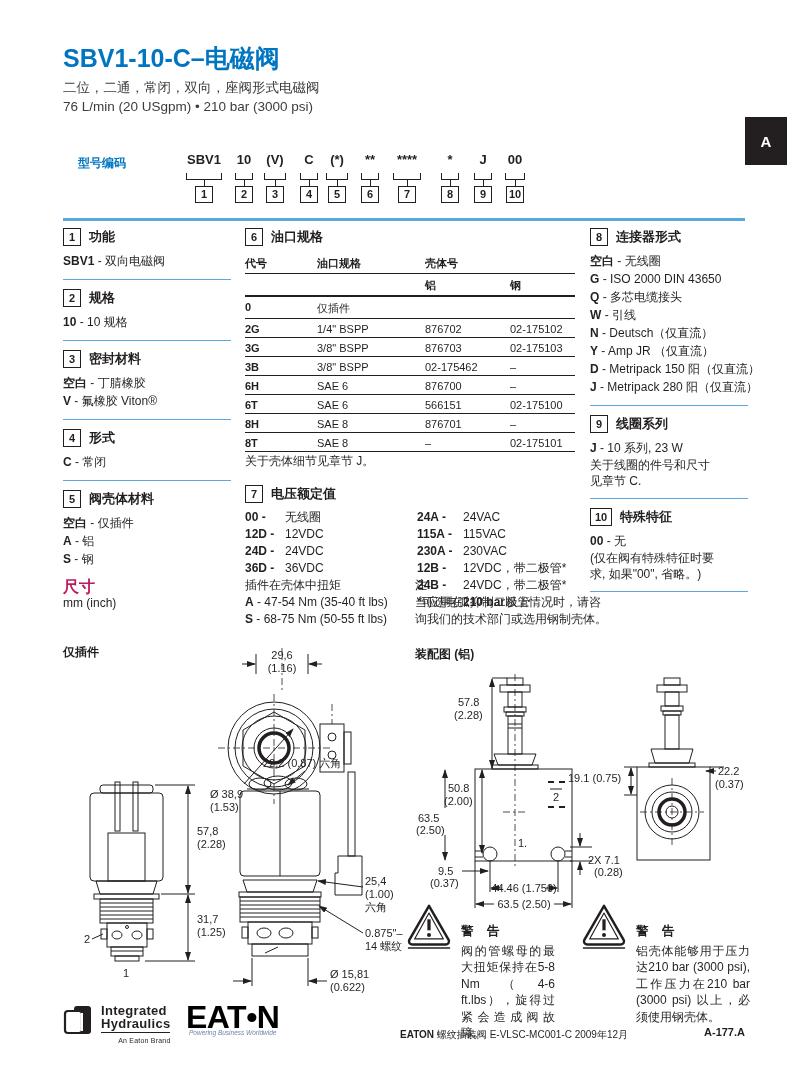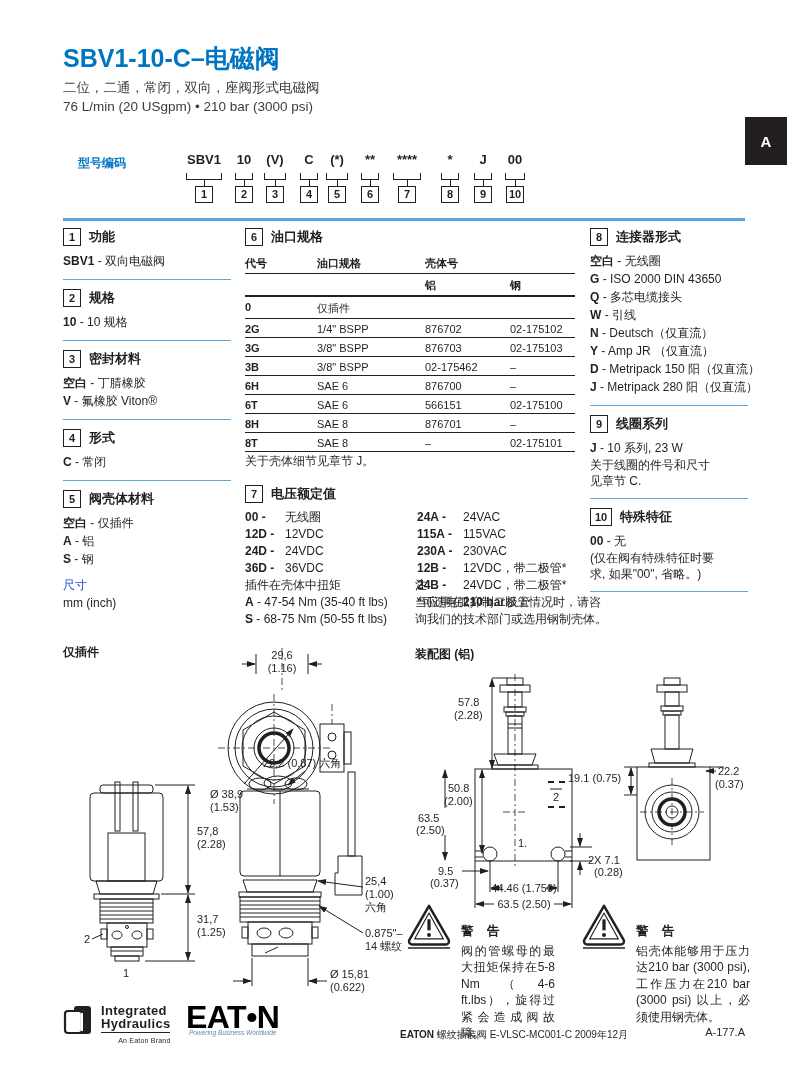--- a/index.html
+++ b/index.html
@@ -46,21 +46,21 @@
   .pt-note { font-size:12px; margin-top:1px; }
 
   .voltage { margin-top:15px; }
   .vcols { position:relative; }
   .vrow { display:grid; grid-template-columns:40px auto; line-height:17px; white-space:nowrap; }
   .vrow b { font-weight:bold; }
   .vright { position:absolute; left:172px; top:0; }
   .vright .vrow { grid-template-columns:46px auto; }
   .vfoot { line-height:17px; }
 
-  .dims-label { position:absolute; left:63px; top:577px; color:#1d4ed8; font-weight:normal; font-size:12px; }
+  .dims-label { position:absolute; left:63px; top:577px; color:#be185d; font-weight:bold; font-size:16px; }
   .dims-unit { position:absolute; left:63px; top:596px; font-size:12px; }
   .torque { position:absolute; left:245px; top:577px; font-size:12px; line-height:17px; }
   .noteblk { position:absolute; left:415px; top:577px; font-size:12px; line-height:17px; }
 
   .label-cartridge { position:absolute; left:63px; top:644px; font-weight:bold; font-size:12px; }
   .label-assembly { position:absolute; left:415px; top:646px; font-weight:bold; font-size:12px; }
 
   .draw { position:absolute; }
   .ln { stroke:#231f20; stroke-width:1; fill:none; }
   .ln2 { stroke:#231f20; stroke-width:2; fill:none; }
@@ -76,21 +76,21 @@
   .w1 .warn-text { width:94px; text-align:justify; }
   .w2 .warn-text { width:114px; text-align:justify; }
 
   .ih-logo { position:absolute; left:62px; top:1004px; display:flex; gap:5px; }
   .ih-text { font-size:13px; font-weight:bold; line-height:13px; letter-spacing:0.3px; }
   .ih-sub { font-size:7px; font-weight:normal; text-align:right; border-top:1px solid #231f20; margin-top:2px; padding-top:1px; letter-spacing:0.2px; }
   .eaton-logo { position:absolute; left:186px; top:1006px; text-align:center; }
   .eaton-word { color:#000000; font-weight:bold; font-size:32px; line-height:22px; letter-spacing:-0.5px; }
   .eaton-tag { font-size:6.5px; font-style:italic; color:#6b86a8; margin-top:1px; white-space:nowrap; }
   .doc-line { position:absolute; left:400px; top:1028px; font-size:10px; }
-  .page-num { position:absolute; left:660px; top:1026px; width:85px; text-align:right; font-weight:normal; font-size:11px; }
+  .page-num { position:absolute; left:660px; top:1026px; width:85px; text-align:right; font-weight:bold; font-size:11px; }
 </style>
 </head>
 <body>
 
 <div class="page">
 
   <div class="black-tab">A</div>
 
   <div class="title">
     <span>SBV1-10-C</span><span>–</span><span>电磁阀</span>

